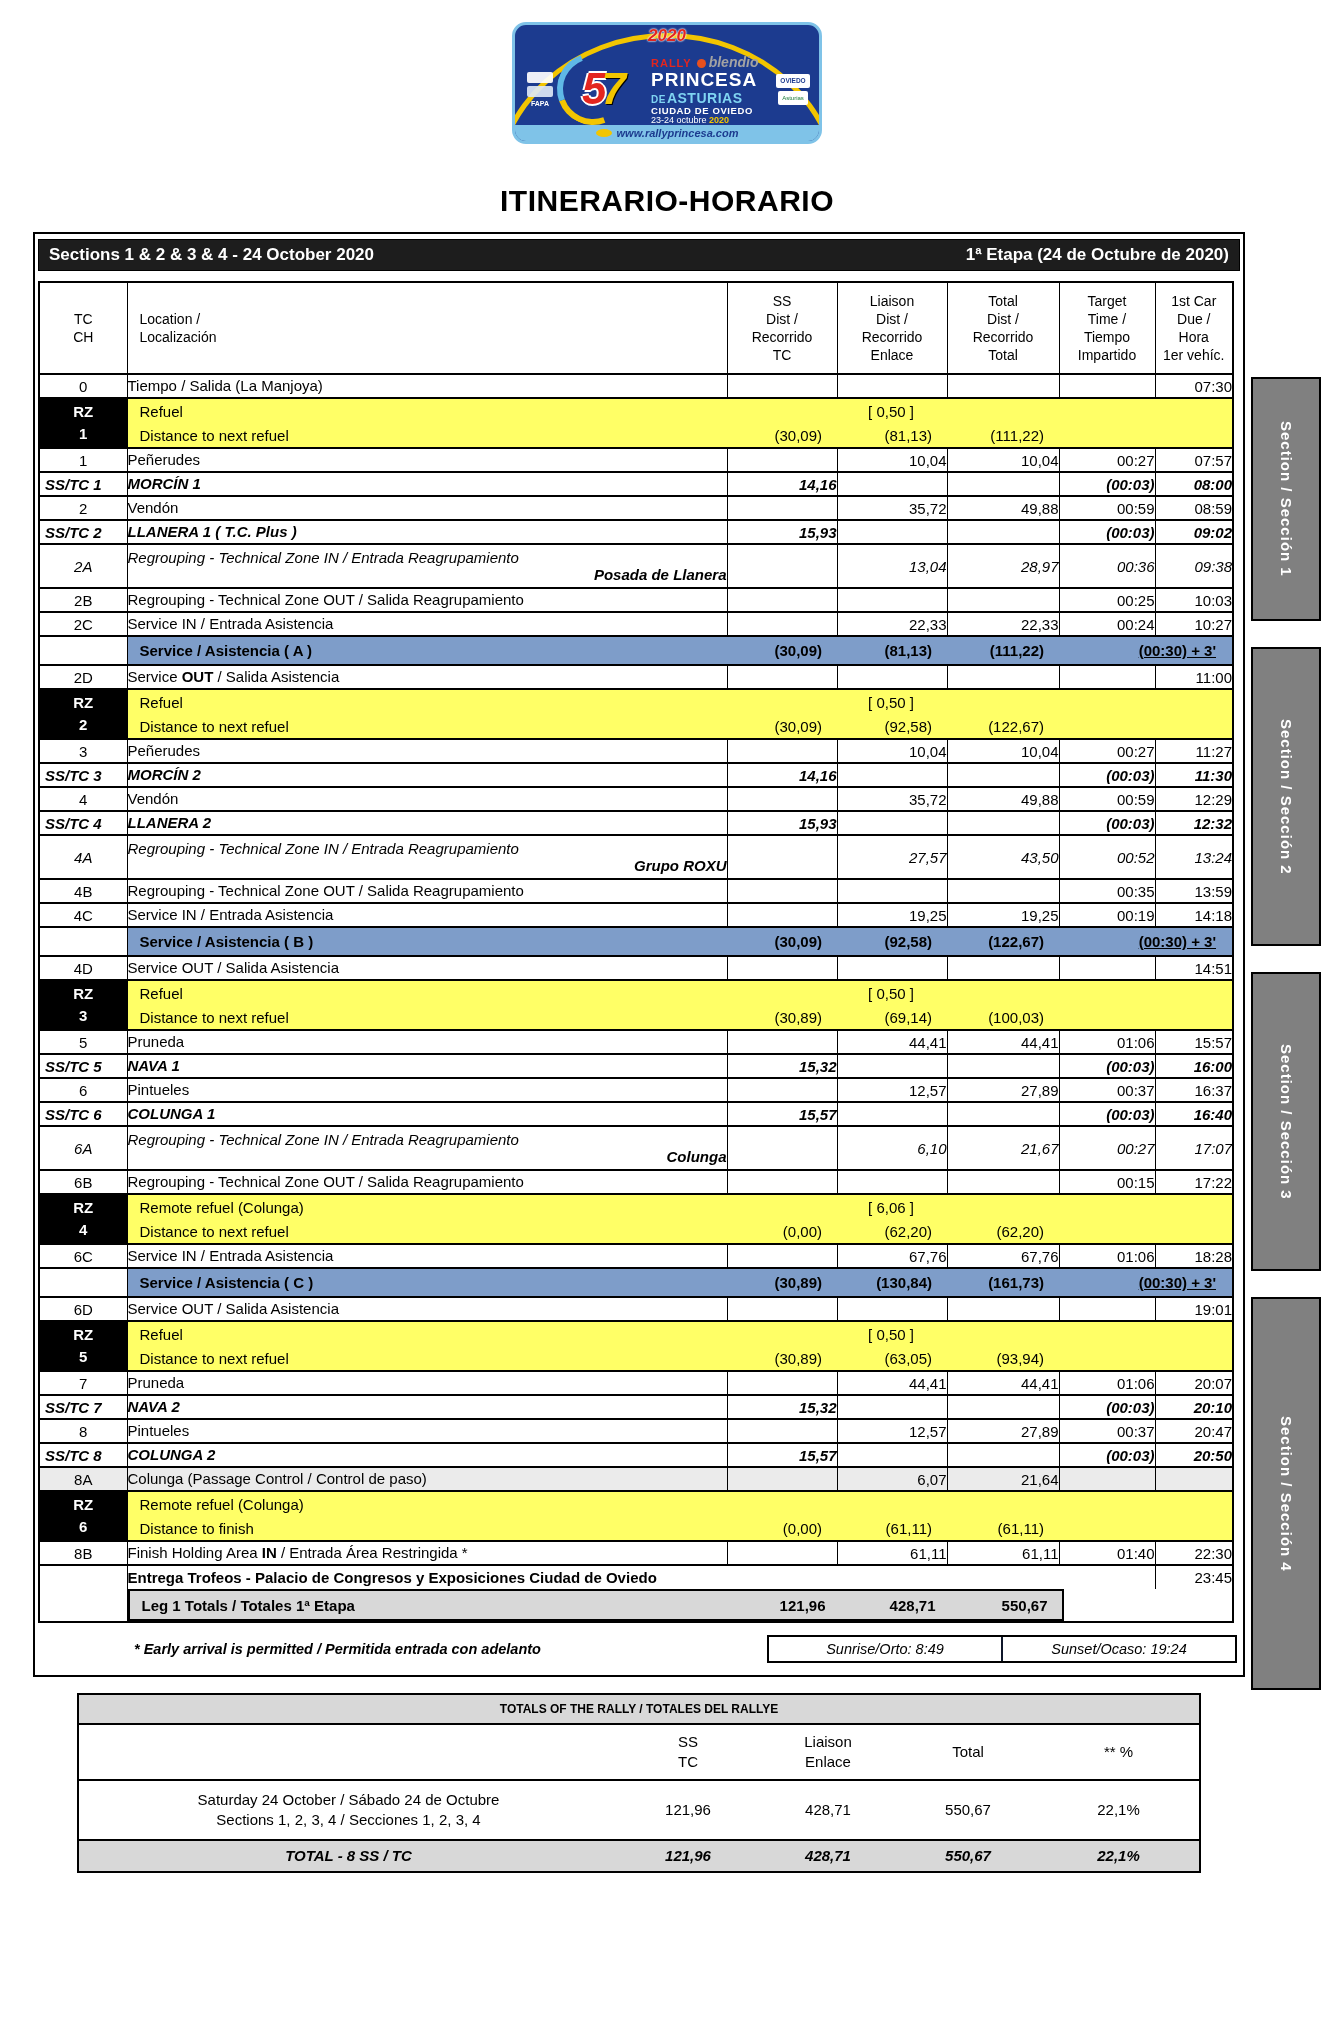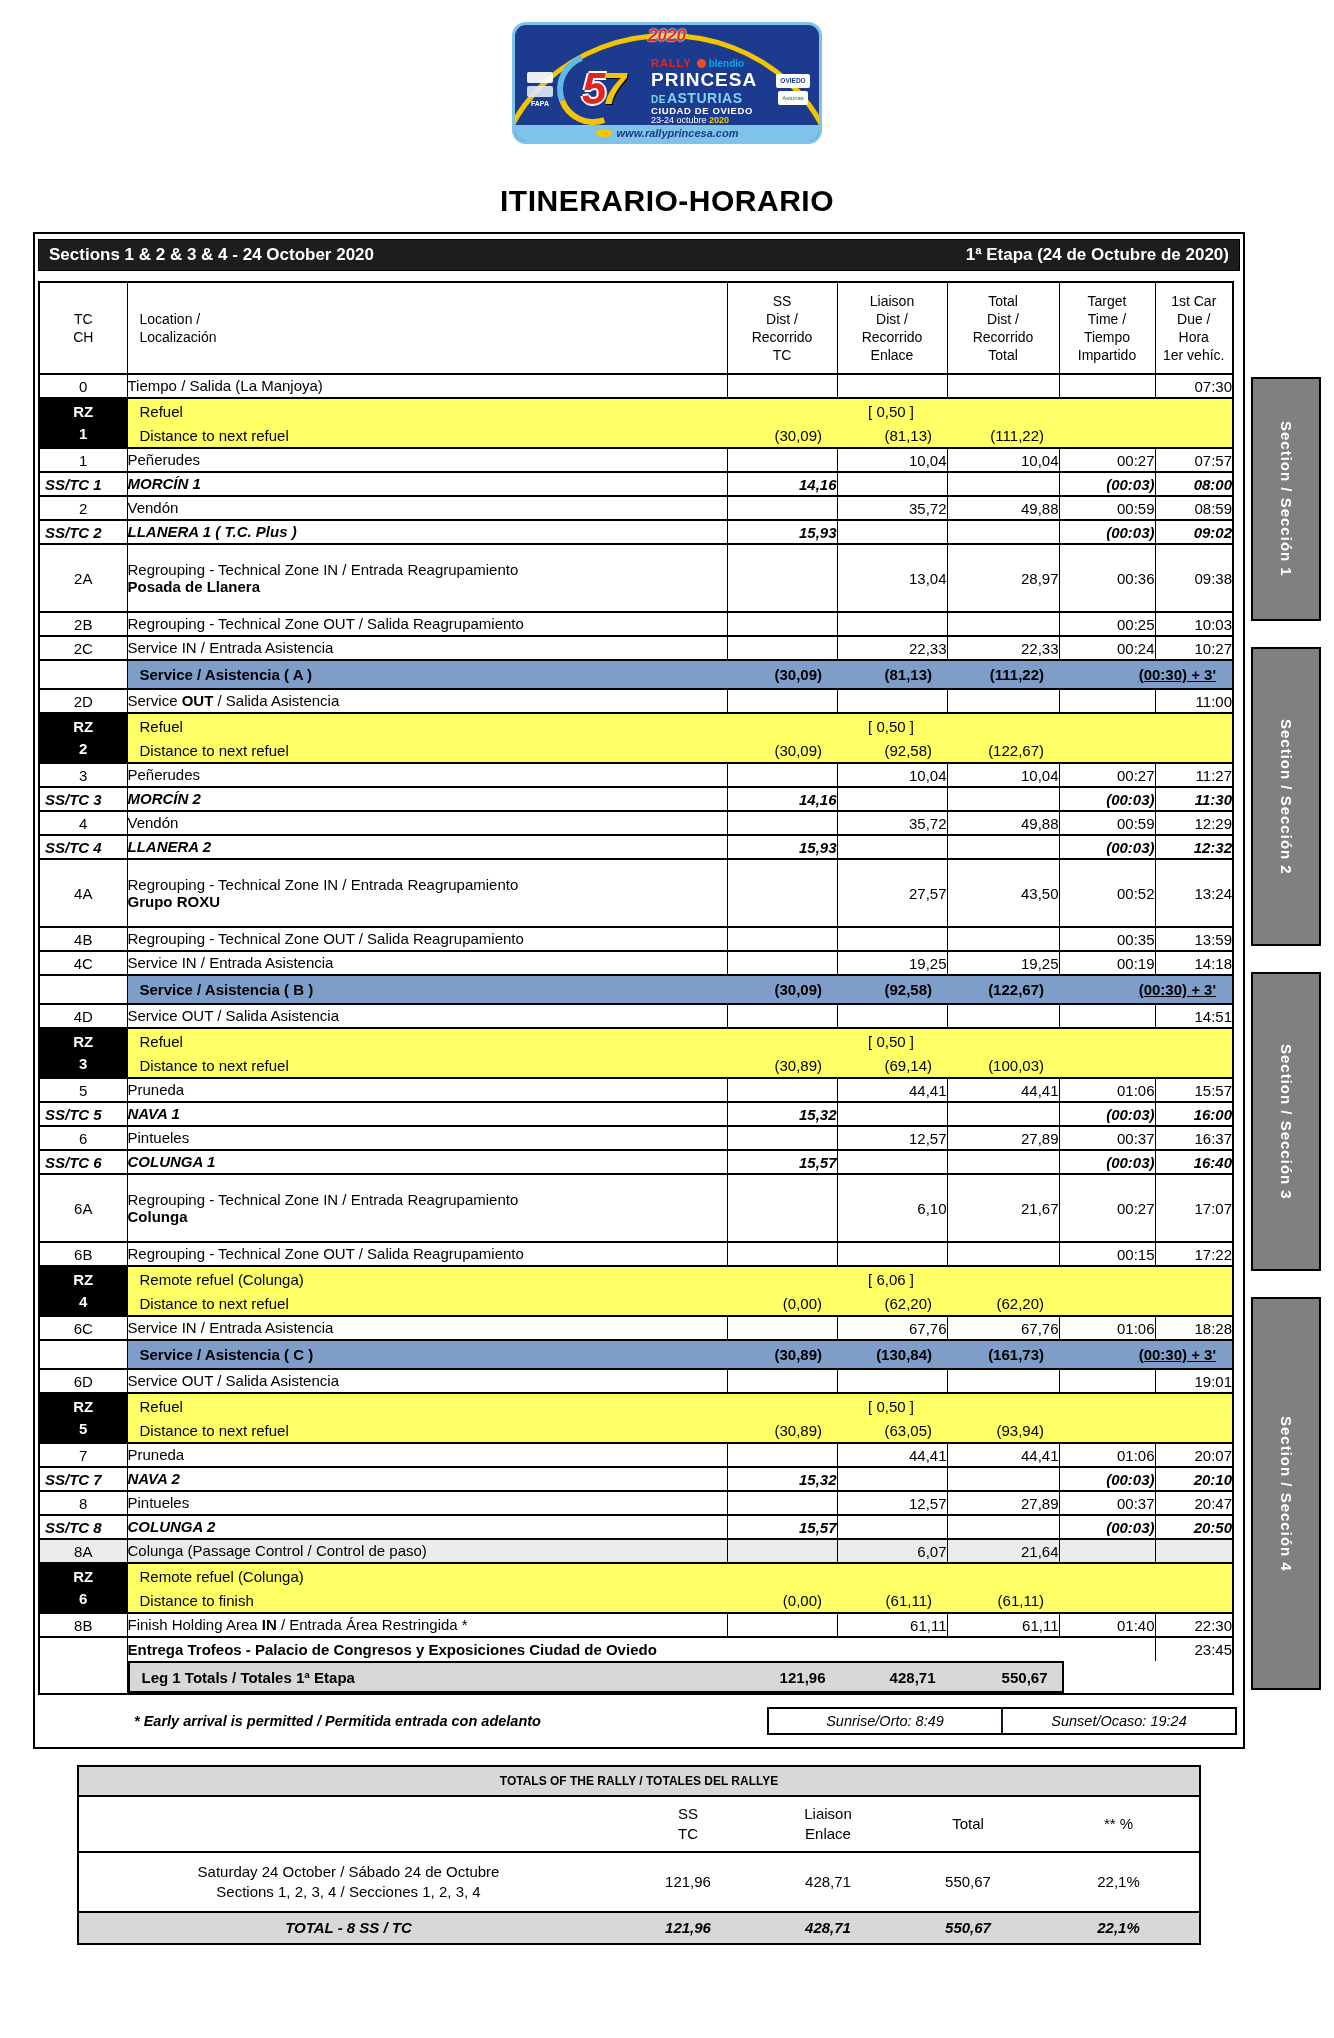--- a/index.html
+++ b/index.html
@@ -17,21 +17,21 @@
   .chip{width:26px;height:11px;background:#fff;border-radius:2px;opacity:.92;}
   .chip.c2{background:#DCE7F5;}
   .chip-text{color:#fff;font-size:7px;font-weight:bold;}
   .plate-57{position:relative;width:86px;text-align:center;}
   .swoosh{position:absolute;left:-4px;top:-10px;width:60px;height:60px;border:6px solid transparent;border-left-color:#5FB8E6;border-bottom-color:#F2C500;border-radius:50%;transform:rotate(25deg);}
   .n5{font-size:44px;line-height:52px;font-weight:bold;font-style:italic;color:#E3251F;text-shadow:2px 0 0 #fff,-2px 0 0 #fff,0 2px 0 #fff,0 -2px 0 #fff;}
   .n7{font-size:44px;line-height:52px;font-weight:bold;font-style:italic;color:#F2C500;margin-left:-5px;text-shadow:1px 1px 0 #000;}
   .plate-text{flex:1;text-align:left;color:#fff;line-height:1.08;}
   .rally{color:#E3251F;font-weight:bold;font-size:11px;letter-spacing:1px;}
   .dot{display:inline-block;width:9px;height:9px;border-radius:50%;background:#E8501E;margin:0 3px -1px 5px;}
-  .blendio{font-weight:bold;font-size:10px;color:#0ea5e9;}
+  .blendio{font-weight:bold;font-style:italic;font-size:14px;color:#a3a3a3;}
   .pt-prin{font-size:19px;font-weight:bold;letter-spacing:1px;}
   .pt-ast{color:#7FD4F2;font-weight:bold;font-size:14px;letter-spacing:.5px;}
   .de{font-size:10px;margin-right:1px;}
   .pt-ovd{font-size:9.5px;font-weight:bold;letter-spacing:.6px;}
   .pt-date{font-size:9px;}
   .dy{color:#F2C500;font-weight:bold;}
   .plate-rightlogos{width:40px;display:flex;flex-direction:column;gap:3px;align-items:center;}
   .chip.w{width:34px;height:14px;background:#fff;color:#1C3B8F;font-size:6.5px;font-weight:bold;display:flex;align-items:center;justify-content:center;border-radius:2px;opacity:1;}
   .chip.g{width:30px;height:14px;background:#fff;color:#1A7A38;font-size:6px;display:flex;align-items:center;justify-content:center;border-radius:2px;opacity:1;}
   .plate-url{position:absolute;bottom:0;left:0;right:0;height:16px;background:#7FC3E8;display:flex;align-items:center;justify-content:center;gap:5px;color:#1C3B8F;font-weight:bold;font-style:italic;font-size:11px;z-index:3;}
@@ -43,29 +43,29 @@
   .banner{height:32px;background:#1D1D1D;border:1px solid #000;color:#fff;display:flex;justify-content:space-between;align-items:center;padding:0 10px;font-weight:bold;font-size:17px;box-sizing:border-box;}
   
   table.itin{margin-top:10px;border-collapse:collapse;table-layout:fixed;width:1196px;border:2px solid #000;border-bottom:none;font-size:15px;}
   table.itin th,table.itin td{border-left:1px solid #000;border-bottom:2px solid #000;padding:0;vertical-align:middle;overflow:hidden;}
   table.itin th:first-child,table.itin td:first-child{border-left:none;}
   table.itin thead tr{height:92px;}
   table.itin th{font-weight:normal;font-size:14px;line-height:18px;text-align:center;background:#fff;}
   table.itin th.loch{text-align:left;padding-left:12px;}
   tr.plain,tr.stage,tr.trophy{height:24px;}
   tr.refuel{height:50px;margin-left:26px;}
-  tr.regroup{height:68px;}
+  tr.regroup{height:44px;font-style:italic;}
   tr.service{height:27px;}
   td.tc{text-align:center;}
   td.loc{text-align:left;padding-left:12px;line-height:1.15;}
   td.num{text-align:right;padding-right:14px;}
   tr.stage td{font-weight:bold;font-style:italic;}
   tr.stage td.tc{text-align:left;padding-left:5px;}
   tr.gray td{background:#EBEBEB;}
-  span.b,div.b{font-weight:bold;}
+  span.b,div.b{font-weight:bold;text-align:right;}
   
   td.rzcell{background:#000;color:#fff;font-weight:bold;text-align:center;line-height:1.5;}
   td.ycell{background:#FFFF66;}
   .yline{display:flex;align-items:center;height:24px;}
   .ylab{flex:1;padding-left:12px;}
   .ybox{width:110px;text-align:center;box-sizing:border-box;flex:none;}
   .ybox.t{width:112px;}
   .ybox.r{text-align:right;padding-right:14px;}
   .yrest{width:174px;flex:none;}
   

